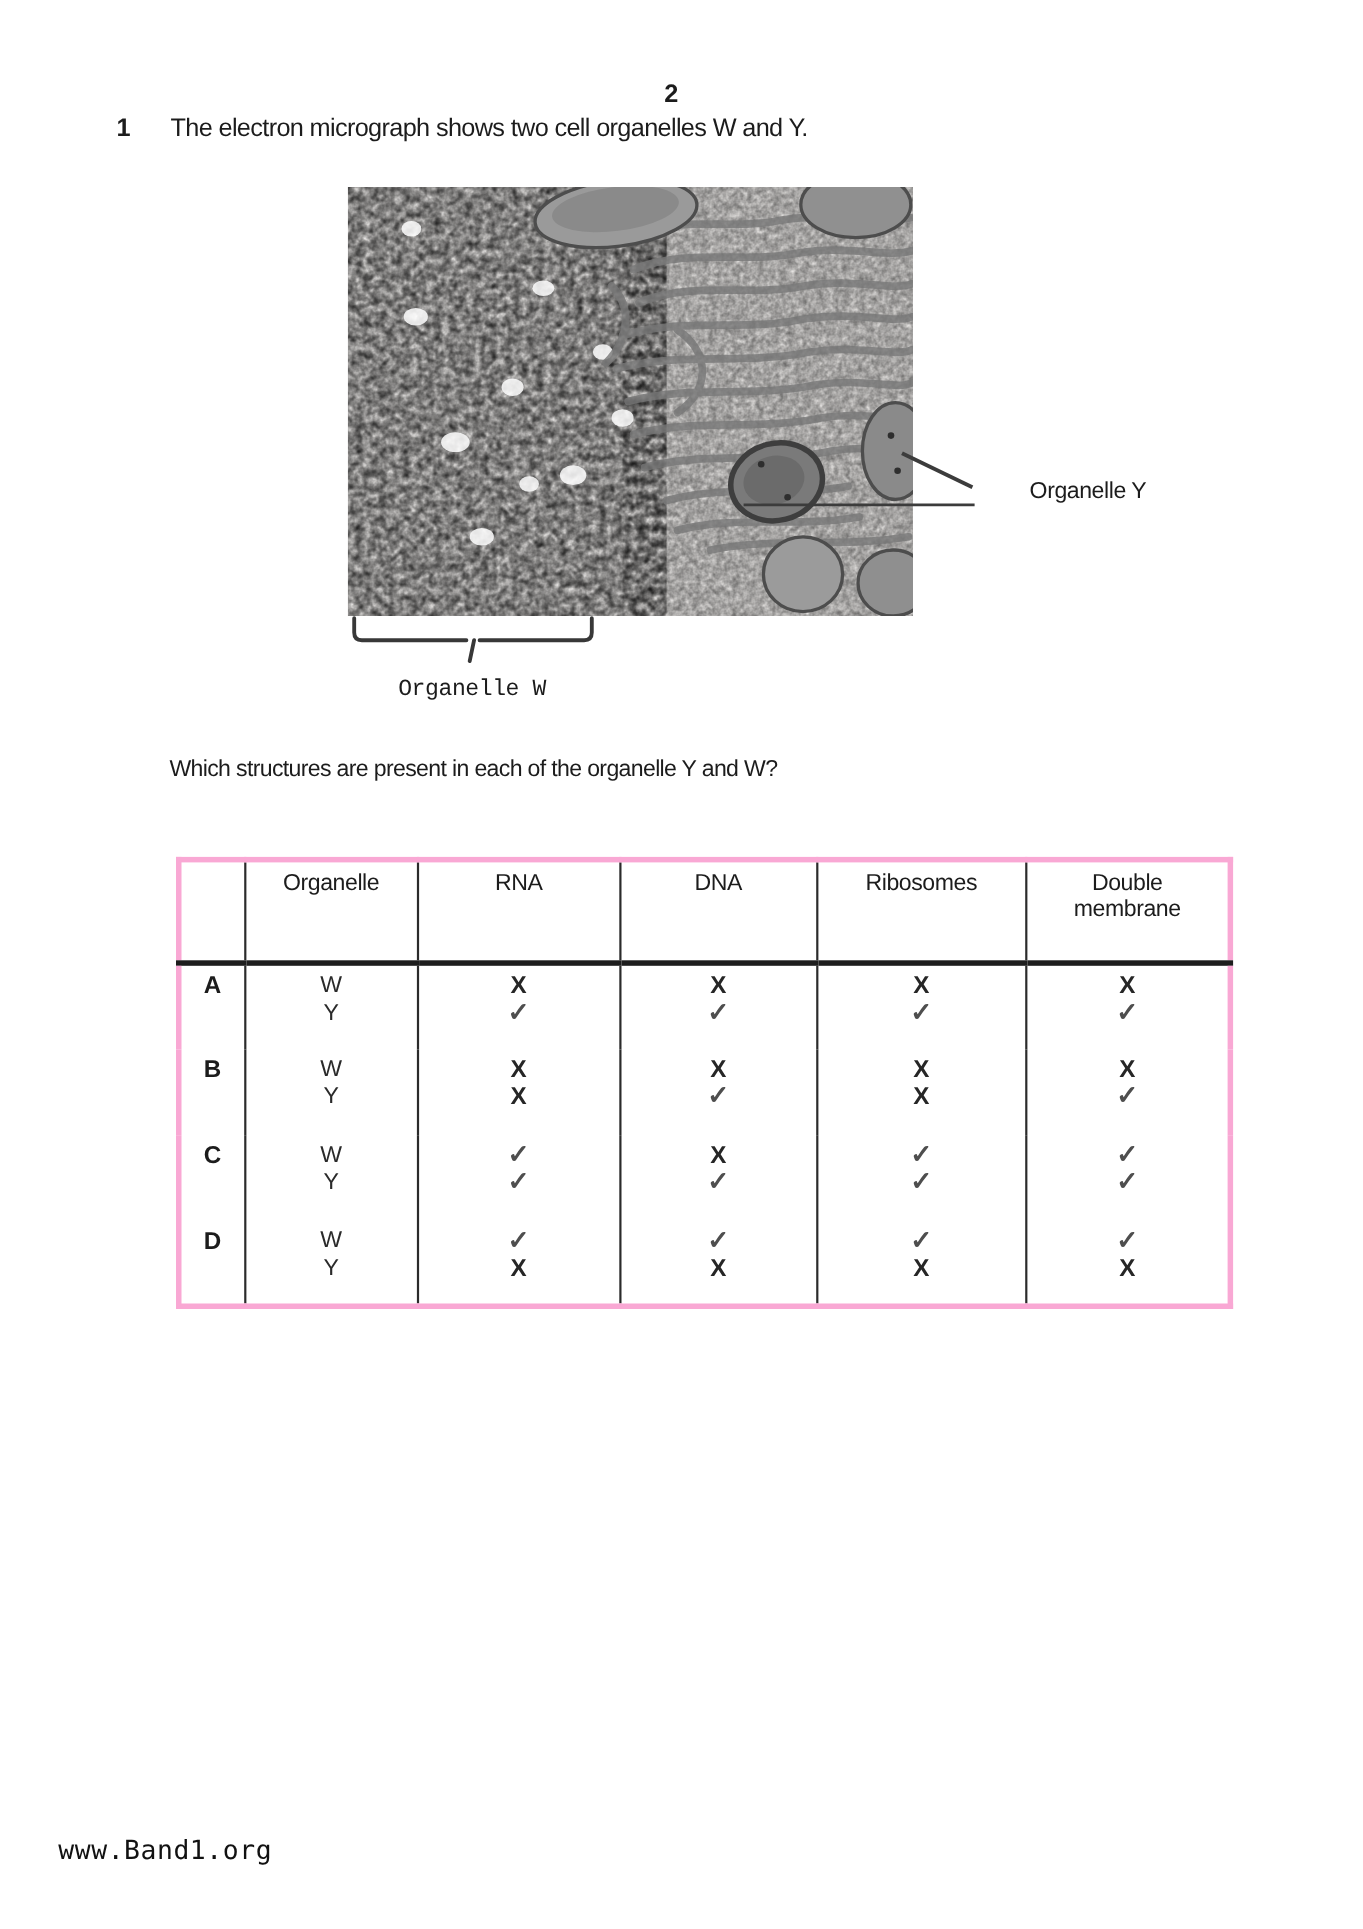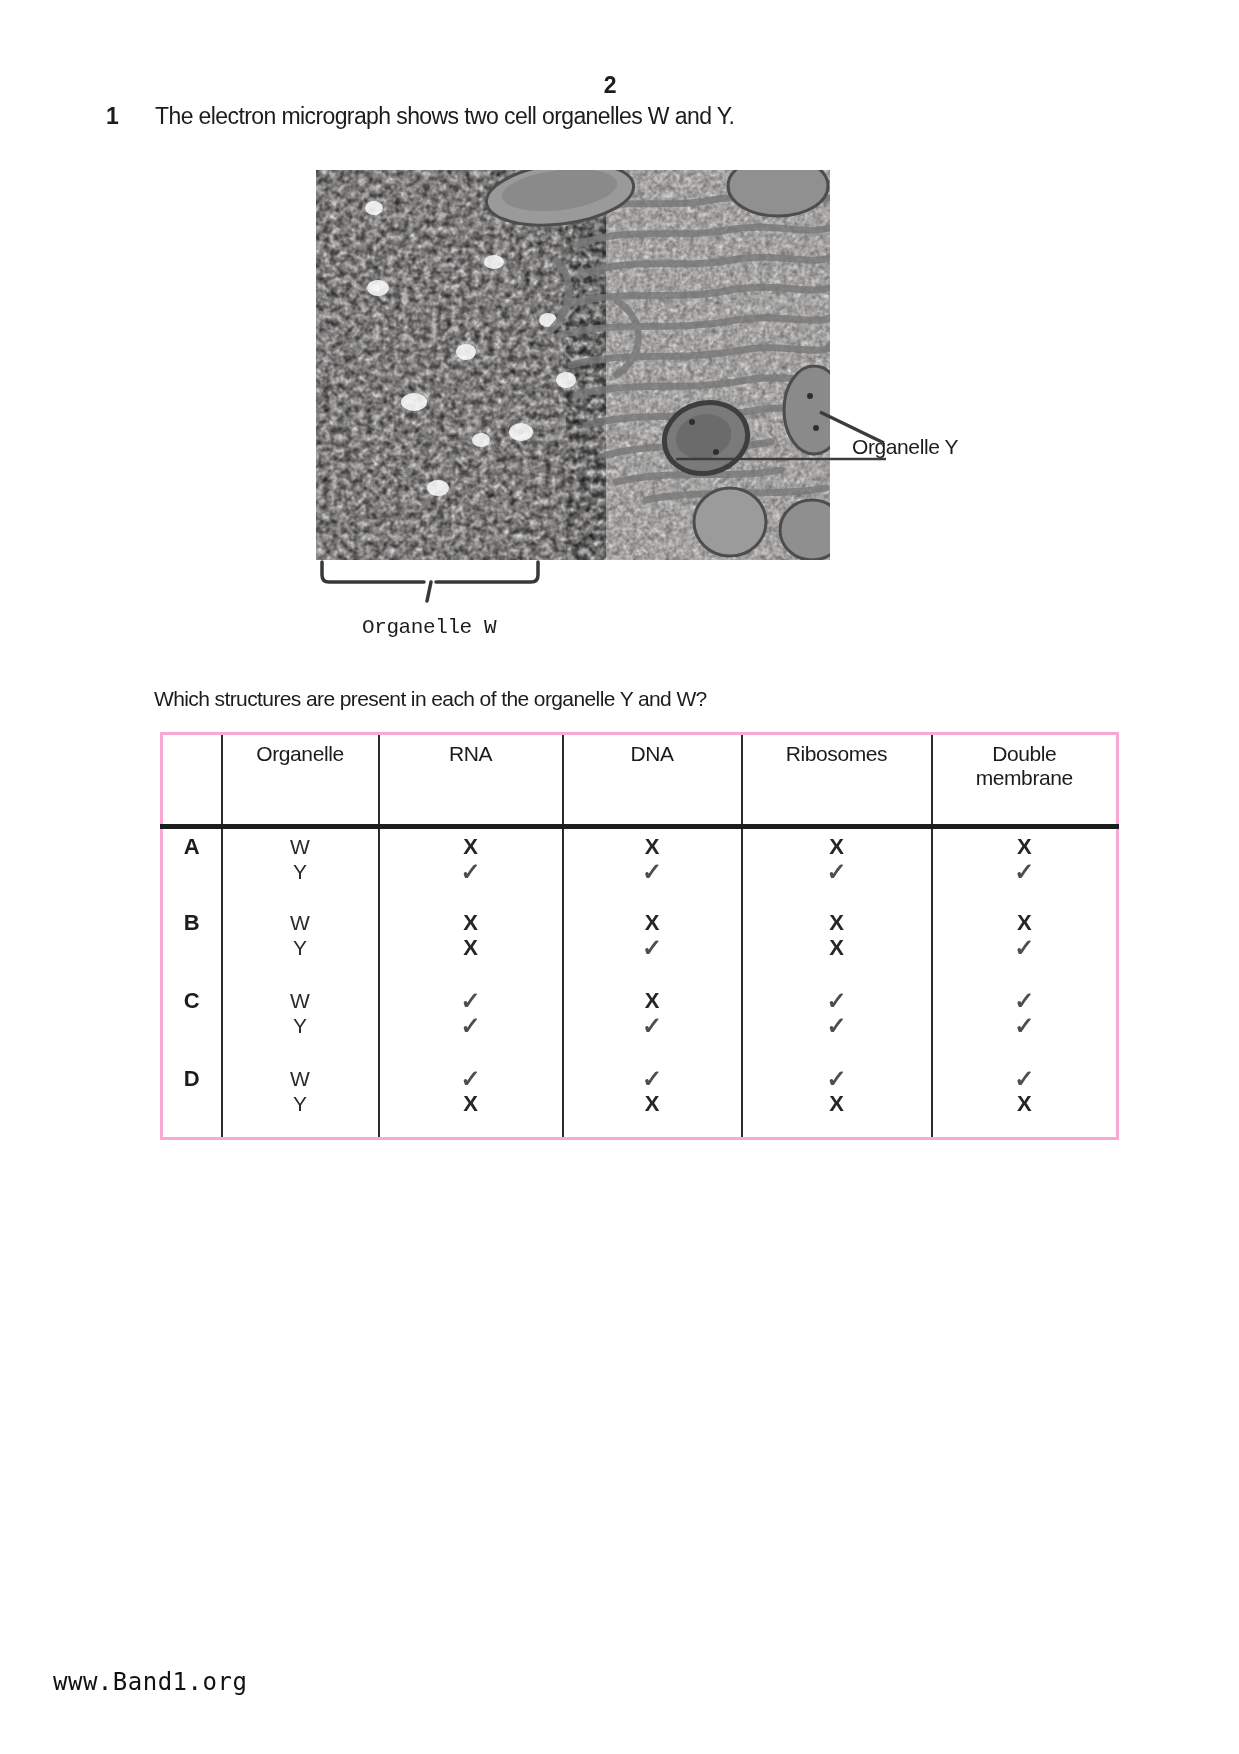--- a/index.html
+++ b/index.html
@@ -24,32 +24,33 @@
   }
 
   
   #micrograph {
     left:316px; top:170px; width:514px; height:390px; overflow:hidden;
   }
   #figure-annotations {
     left:300px; top:150px; width:860px; height:510px; pointer-events:none;
   }
   #organelle-y-label {
-    left:852px; top:435px; font-size:21px; letter-spacing:-0.4px; white-space:nowrap;
+    left:936px; top:435px; font-size:21px; letter-spacing:-0.4px; white-space:nowrap;
   }
   #organelle-w-label {
     left:362px; top:616px; width:132px; text-align:center;
     font-size:21px; letter-spacing:-0.4px; white-space:nowrap;font-family:Liberation Mono, monospace;
   }
 
   
   #options-table-wrap { left:160px; top:732px; }
   table#options-table {
     border-collapse:collapse; table-layout:fixed; width:956px;
-    border:3px solid #f9a8d4;
+    border:5px solid #f9a8d4;
+    margin-top:47px;
   }
   #options-table th, #options-table td {
     border-left:2px solid #2b2b2b; border-right:2px solid #2b2b2b;
     text-align:center; vertical-align:top; padding:0;
   }
   #options-table thead th {
     height:82px; padding-top:7px; font-size:21px; font-weight:normal;
     letter-spacing:-0.4px; border-bottom:5px solid #1d1d1d; line-height:24px;
   }
   #options-table thead th .wrap { display:inline-block; max-width:118px; }

